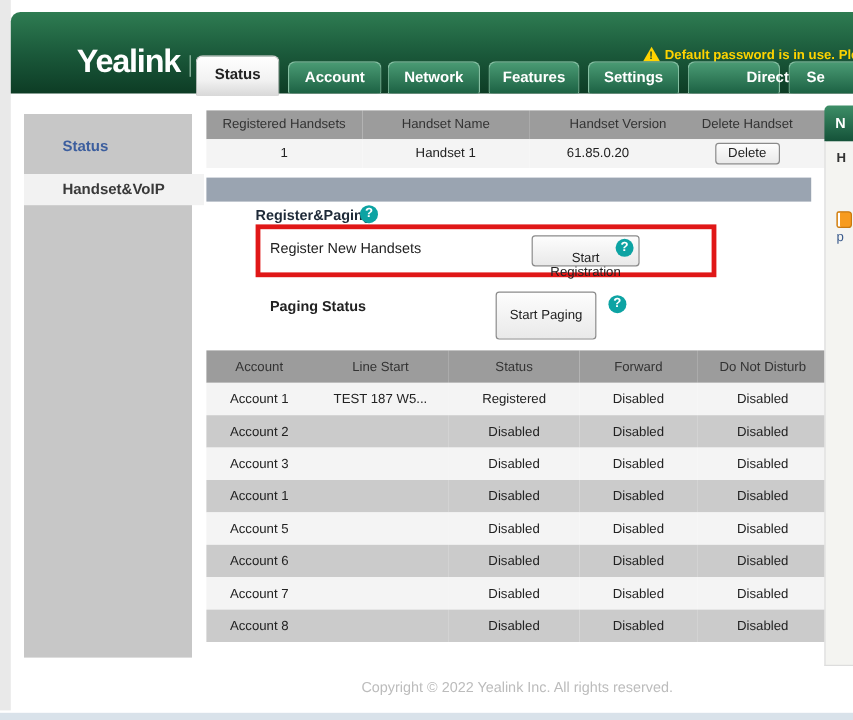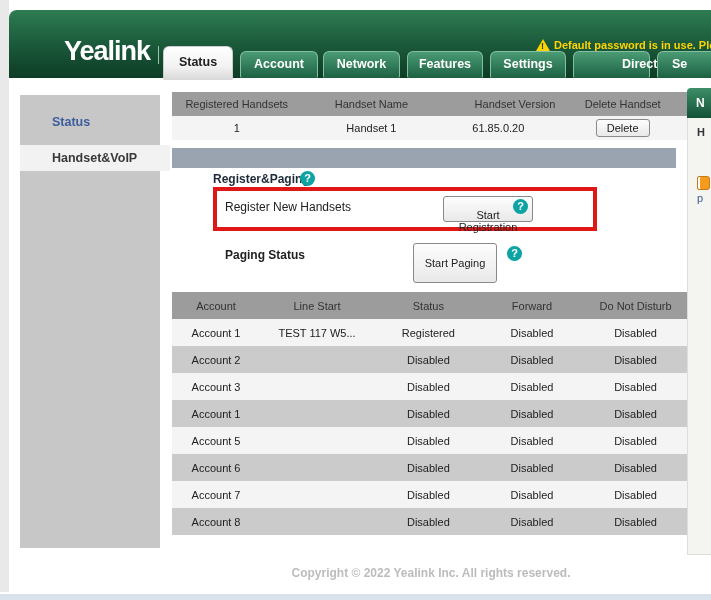--- a/index.html
+++ b/index.html
@@ -60,21 +60,21 @@
   .qicon { display:inline-block; width:15px; height:15px; border-radius:50%; background:#0da3a3; color:#ffffff;
            font-size:11px; font-weight:bold; line-height:15px; text-align:center; cursor:pointer; }
 
   .rp-title { position:absolute; left:213px; top:172px; font-size:12px; font-weight:bold; color:#1e2a38; }
   .rp-title-q { position:absolute; left:300px; top:171px; }
   .red-box { position:absolute; left:213px; top:187px; width:384px; height:44px; border:4px solid #e01717; }
   .rp-row-label { position:absolute; font-size:12px; color:#222222; }
   .rp-btn { position:absolute; }
 
   .footer { position:absolute; left:172px; top:566px; width:518px; text-align:center;
-            font-size:12px; font-weight:bold; color:#bcbcbc; }
+            font-size:12px; font-weight:normal; color:#bcbcbc; }
 
   
   .note-head { position:absolute; left:687px; top:88px; width:80px; height:30px;
                background:linear-gradient(180deg,#3d8e67,#145138); color:#ffffff; font-size:12px;
                font-weight:bold; line-height:30px; padding-left:9px; border-radius:4px 0 0 0; }
   .note-body { position:absolute; left:687px; top:118px; width:80px; height:437px; background:#f4f4f1;
                border:1px solid #dddddd; border-top:none; padding:8px 0 0 9px; }
   .note-line1 { font-size:11px; font-weight:bold; color:#333333; }
   .doc-icon { position:absolute; left:9px; top:58px; width:13px; height:14px; background:#f79b1e;
               border:1px solid #c97a10; border-radius:2px 3px 3px 2px;
@@ -145,21 +145,21 @@
     <div class="tbl acct">
       <div class="tr thead">
         <div class="td ac-c1">Account</div>
         <div class="td ac-c2">Line Start</div>
         <div class="td ac-c3">Status</div>
         <div class="td ac-c4">Forward</div>
         <div class="td ac-c5">Do Not Disturb</div>
       </div>
       <div class="tr row-light">
         <div class="td">Account 1</div>
-        <div class="td">TEST 117 W5...</div>
+        <div class="td">TEST 187 W5...</div>
         <div class="td">Registered</div>
         <div class="td">Disabled</div>
         <div class="td">Disabled</div>
       </div>
       <div class="tr row-dark">
         <div class="td">Account 2</div>
         <div class="td"></div>
         <div class="td">Disabled</div>
         <div class="td">Disabled</div>
         <div class="td">Disabled</div>

